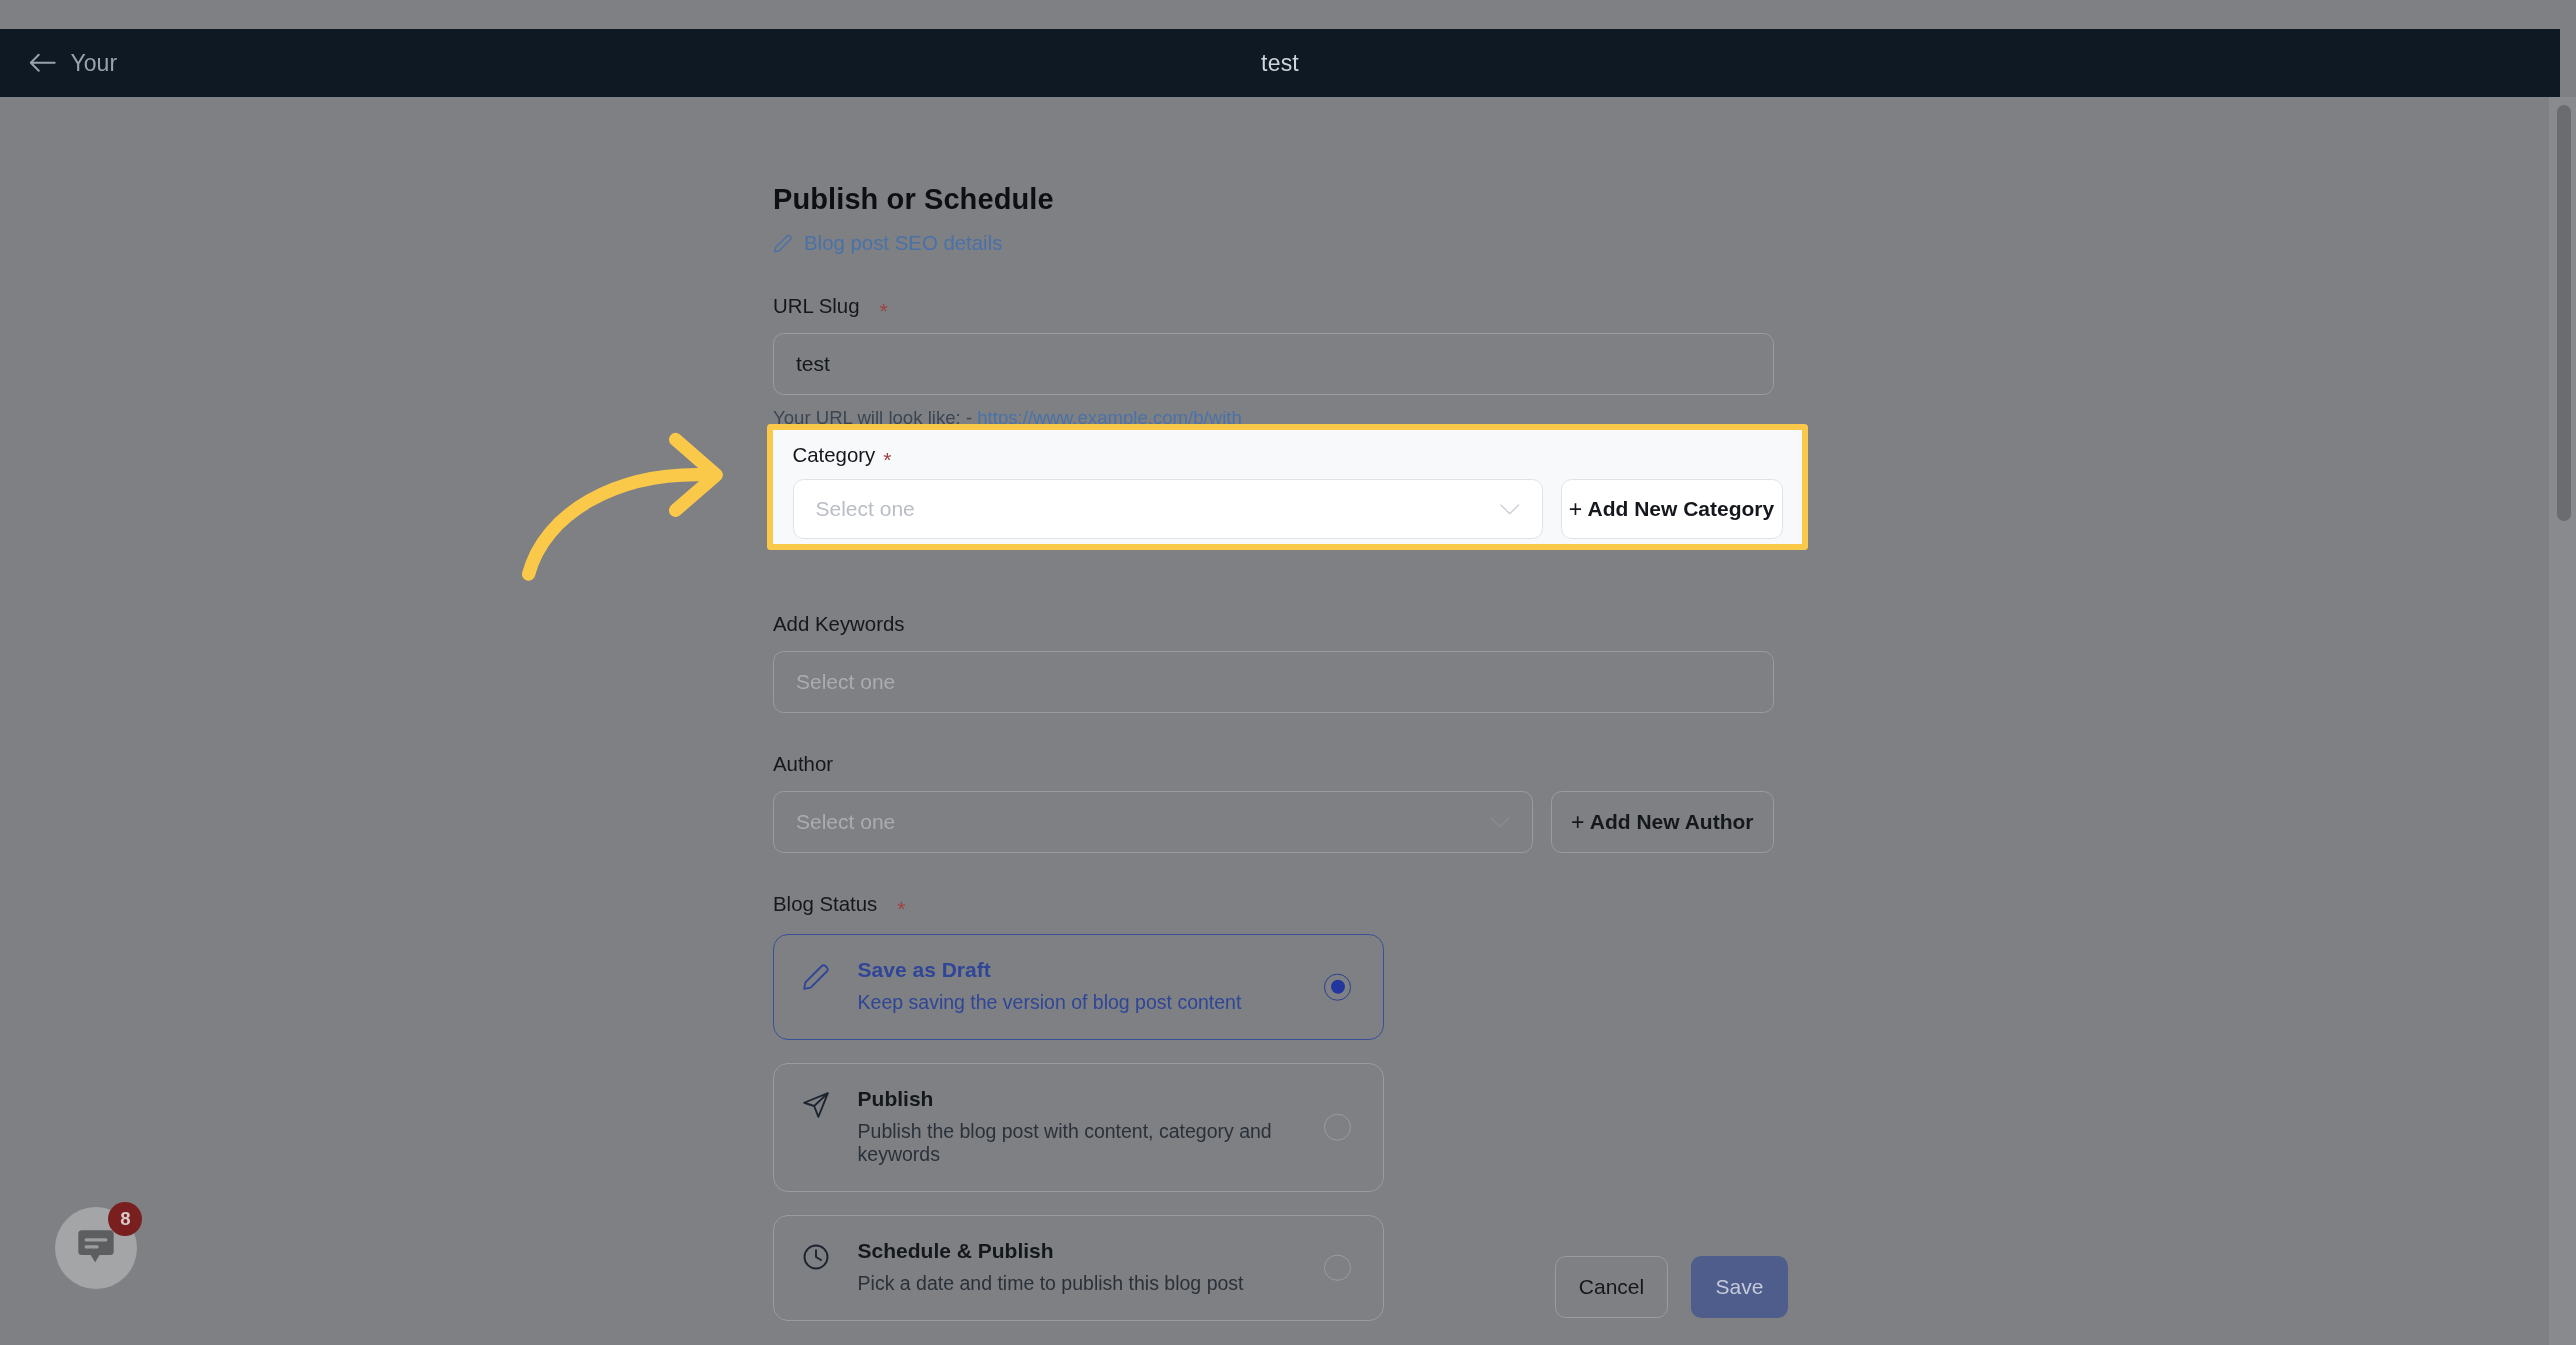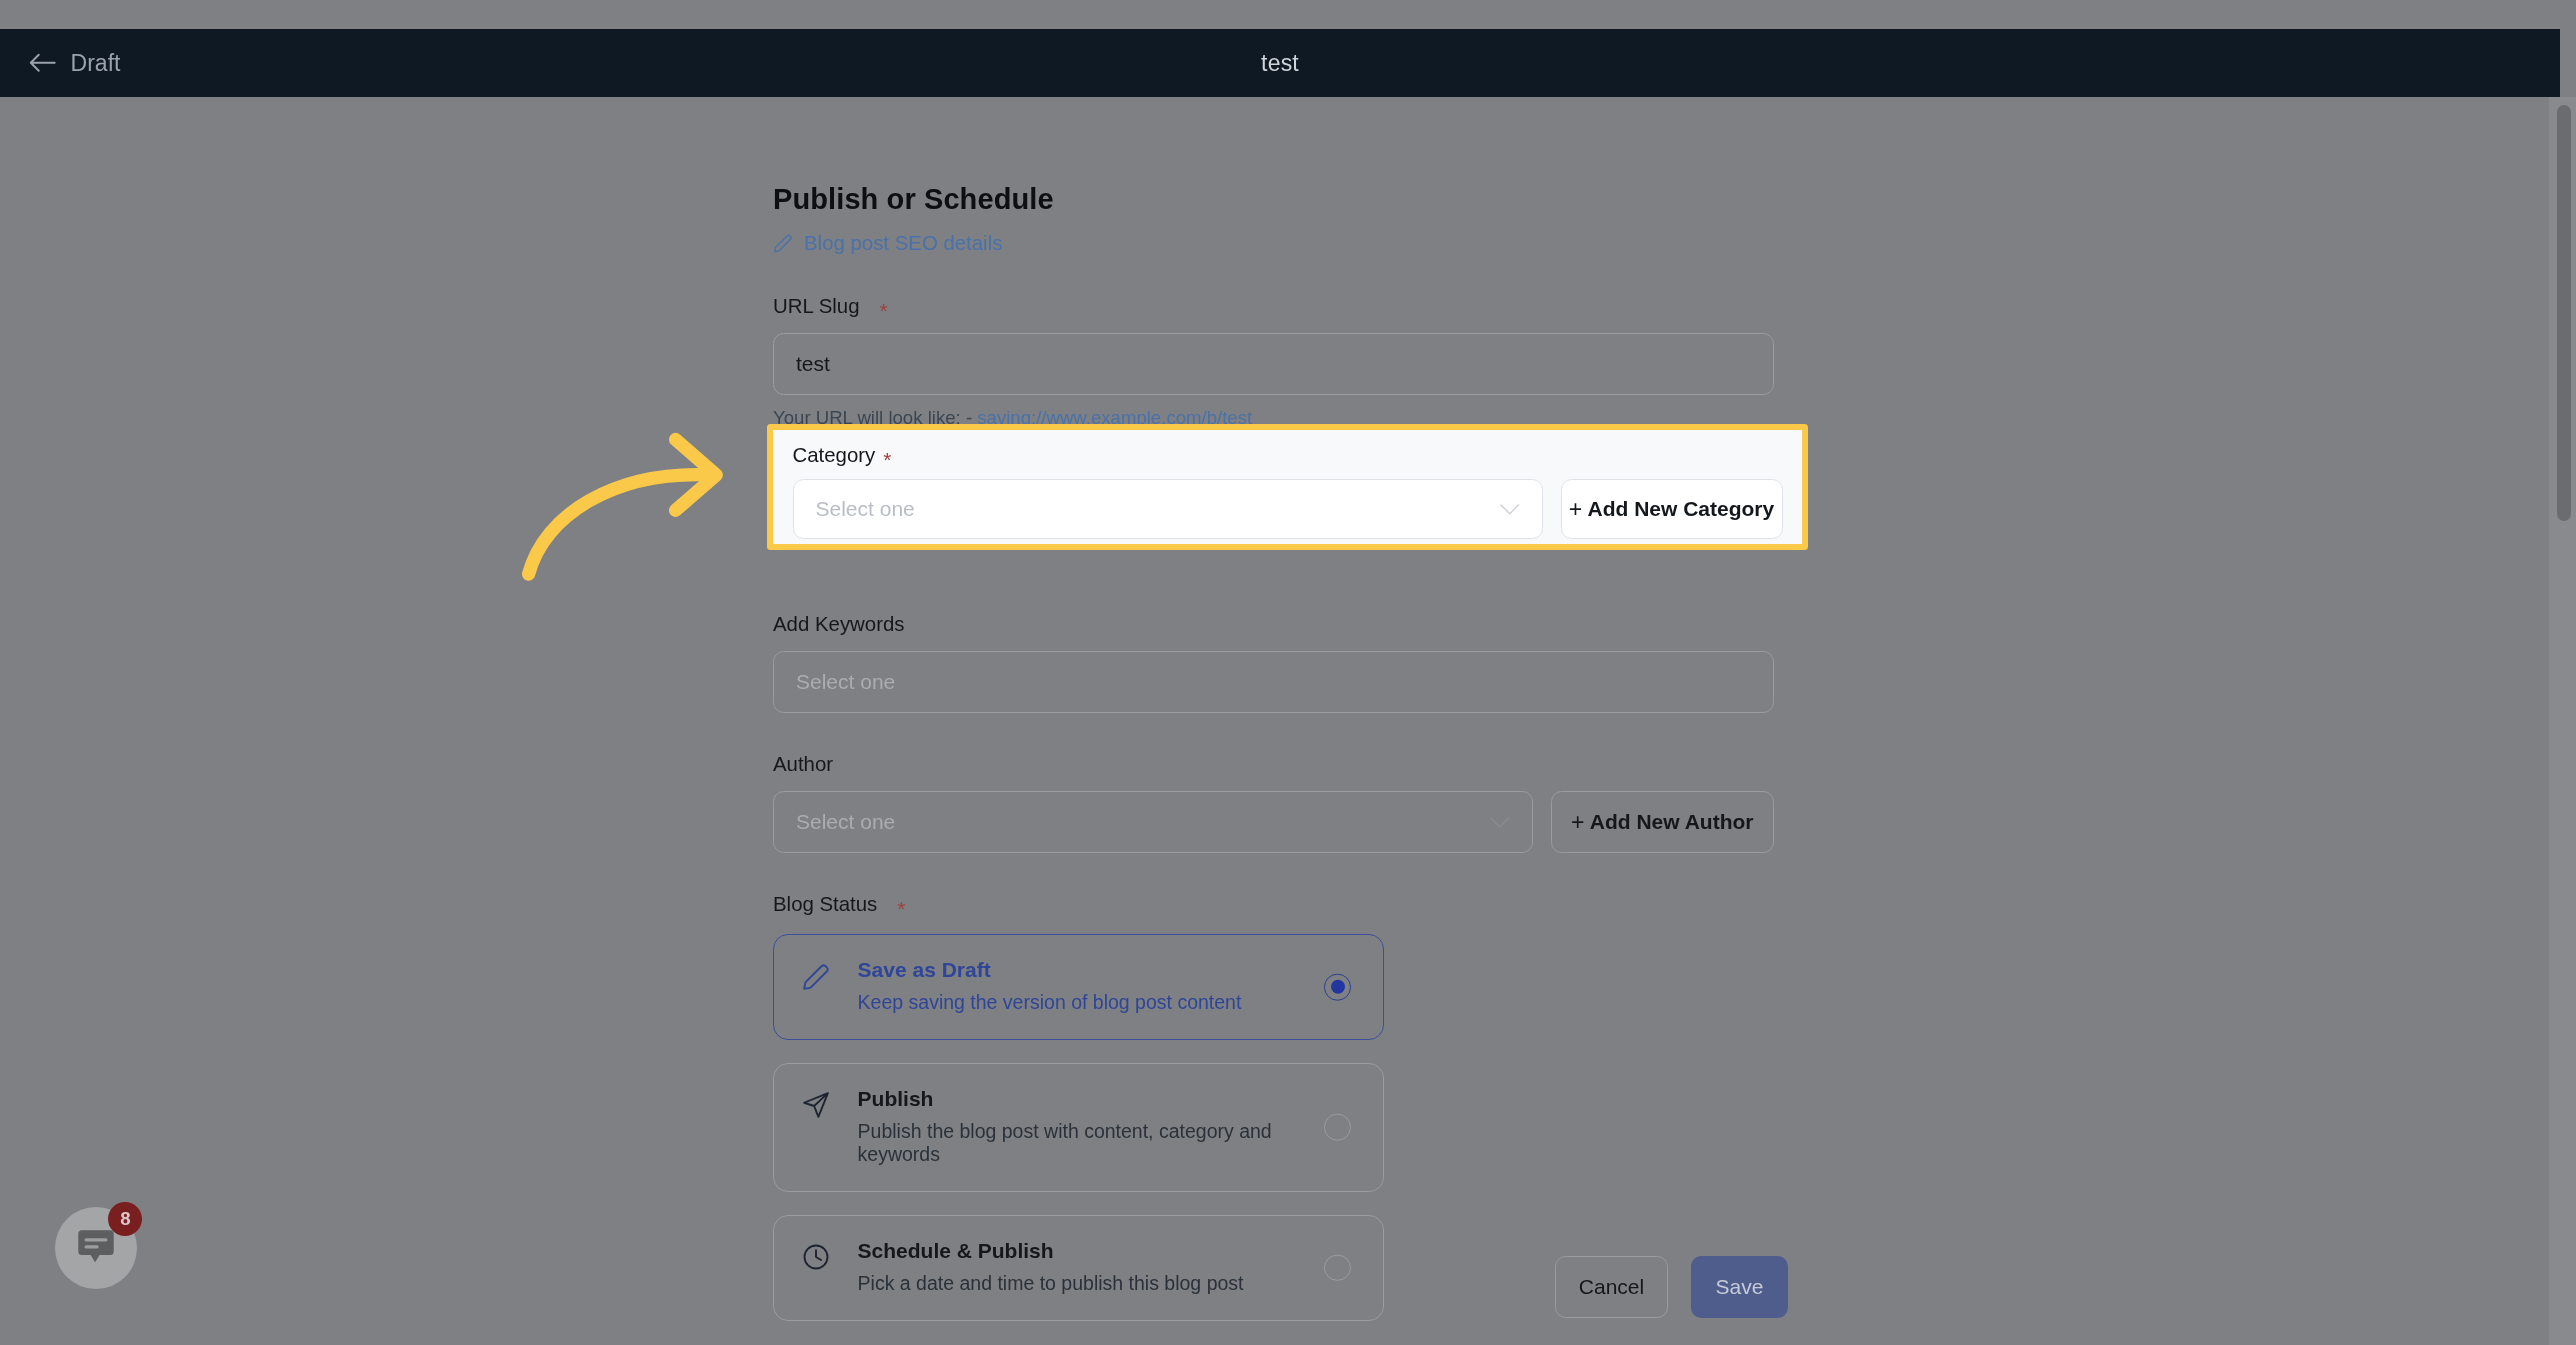--- a/index.html
+++ b/index.html
@@ -374,21 +374,21 @@
 </head>
 <body>
 
 <div id="root">
 
   <div class="topbar">
     <div class="back-btn">
       <svg class="back-arrow" viewBox="0 0 30 22" fill="none">
         <path d="M29 11H2M2 11L11 2M2 11L11 20" stroke="#9aa2ab" stroke-width="2.2" stroke-linecap="round" stroke-linejoin="round"></path>
       </svg>
-      <span>Draft</span>
+      <span>Your</span>
     </div>
     <div class="topbar-title">test</div>
   </div>
 
   <div class="scroll-track"></div>
   <div class="scroll-thumb"></div>
 
   <div class="form-col">
 
     <div class="page-title">Publish or Schedule</div>
@@ -402,21 +402,21 @@
 
     <div class="field-block">
       <div class="field-label">
         <span>URL Slug</span>
         <span class="req-star">*</span>
       </div>
       <div class="input-box">
         <span>test</span>
       </div>
       <div class="helper-text">
-        <span>Your URL will look like: - </span><span class="url">saving://www.example.com/b/test</span>
+        <span>Your URL will look like: - </span><span class="url">https://www.example.com/b/with</span>
       </div>
     </div>
 
     <div class="field-block" style="visibility:hidden;">
       <div class="field-label">
         <span>Category</span>
         <span class="req-star">*</span>
       </div>
       <div class="select-row">
         <div class="select-box">

